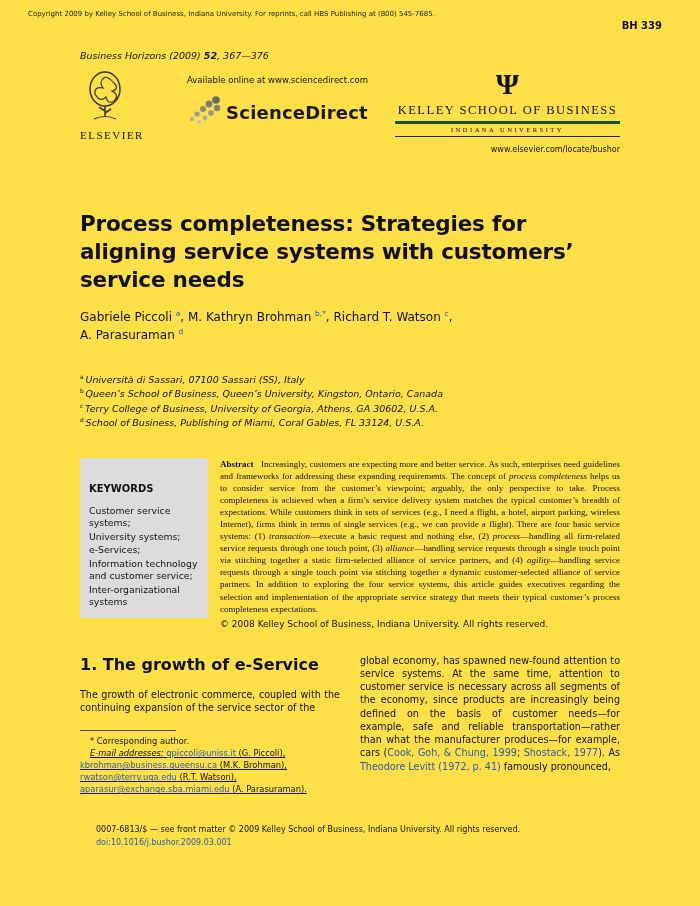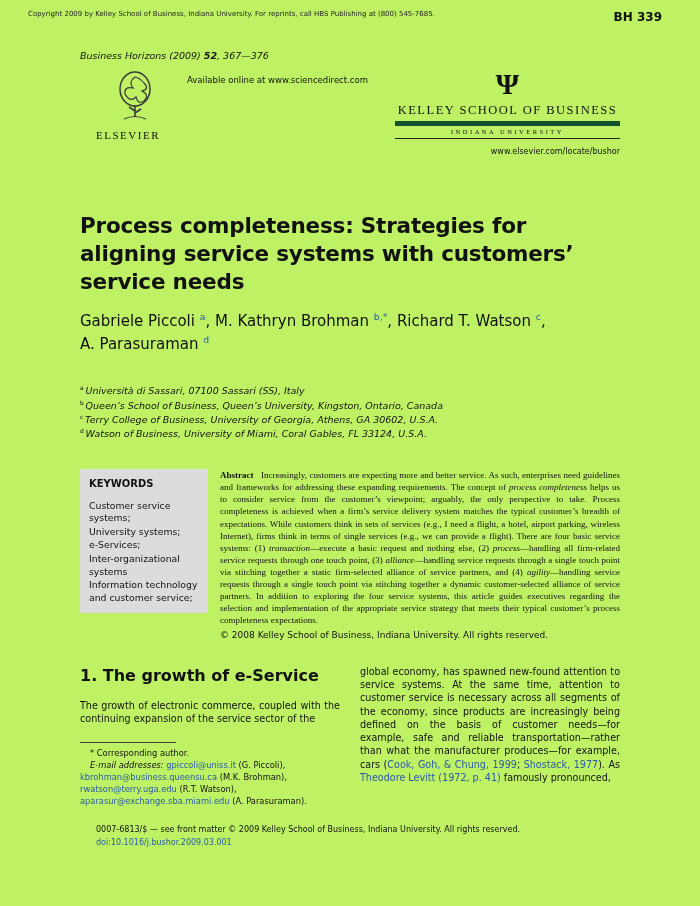--- a/index.html
+++ b/index.html
@@ -1,66 +1,66 @@
 <!DOCTYPE html>
 <html style="--link: #2a5aa8; --keywords_bg: #dcdcdc;"><head>
 <meta charset="utf-8">
 <style>
   html,body { margin:0; padding:0; background:#888; }
   .page {
     position:relative; width:700px; height:906px; margin:0 auto;
-    background:#bef264; color:#111;
+    background:#fde047; color:#111;
     font-family:"DejaVu Sans", sans-serif;
     overflow:hidden;
   }
   .link { color:var(--link, #2a5aa8); }
   sup { font-size:0.62em; line-height:0; }
 
   .top-copyright { position:absolute; left:28px; top:10px; font-size:7px; color:#222; }
-  .bh-number { position:absolute; right:38px; top:10px; font-size:12px; font-weight:bold; }
+  .bh-number { position:absolute; right:38px; top:20px; font-size:10px; font-weight:bold; }
 
   .content { position:absolute; left:80px; top:0; width:540px; }
 
   .journal-ref { margin-top:50px; font-size:9.5px;font-style:italic; }
 
   .header-row { display:flex; margin-top:8px; align-items:flex-start; }
-  .elsevier-block { width:80px; text-align:right; }
+  .elsevier-block { width:80px; text-align:left; }
   .elsevier-name { font-family:"Liberation Serif", serif; font-size:11px; letter-spacing:1.5px; margin-top:2px; }
   .sd-block { flex:1; text-align:center; padding-top:6px; }
   .available-online { font-size:8.5px; }
   .sd-logo { margin-top:10px; display:inline-flex; align-items:center; gap:5px; }
   .sd-text { font-size:18px; font-weight:bold; letter-spacing:0.2px; color:#1a1a1a; }
   .kelley-block { width:225px; }
   .kelley-inner { text-align:center; }
   .kelley-trident { font-family:"Liberation Serif", serif; font-size:30px; line-height:1; font-weight:bold; }
-  .kelley-name { font-family:"Liberation Serif", serif; font-size:12.5px; letter-spacing:1.5px; margin-top:4px; padding-bottom:3px; border-bottom:5px solid #14532d; white-space:nowrap; }
+  .kelley-name { font-family:"Liberation Serif", serif; font-size:12.5px; letter-spacing:1.5px; margin-top:4px; padding-bottom:3px; border-bottom:3px solid #14532d; white-space:nowrap; }
   .kelley-sub { font-family:"Liberation Serif", serif; font-size:6.5px; letter-spacing:2.5px; padding:2px 0 3px 0; border-bottom:1px solid #222; }
   .bushor-url { font-size:8px; text-align:right; margin-top:8px; }
 
   .title { margin:56px 0 0 0; font-size:21.5px; font-weight:bold; line-height:1.3; letter-spacing:-0.2px; }
-  .authors { margin-top:14px; font-size:15px; line-height:1.55; }
+  .authors { margin-top:14px; font-size:12px; line-height:1.55; }
   .affiliations { margin-top:28px; font-size:9.5px; line-height:1.5; }
 
   .abstract-row { display:flex; margin-top:28px; }
   .keywords-box { width:110px; background:var(--keywords_bg, #dcdcdc); padding:8px 9px; font-size:9.3px; line-height:1.35; align-self:flex-start; }
-  .keywords-title { font-weight:bold; font-size:10px; margin-bottom:9px; }
+  .keywords-title { font-weight:bold; font-size:10px; margin-bottom:9px;margin-top:16px; }
   .keywords-list div { margin-bottom:1px; }
   .abstract { flex:1; margin-left:12px; font-size:9px; line-height:1.34; text-align:justify; }
   .abstract p { margin:0;font-family:Liberation Serif, serif; }
   .abstract-rights { margin-top:3px; font-size:9px; text-align:left; }
 
   .columns { display:flex; gap:20px; margin-top:24px; }
   .col { width:260px; font-size:9.6px; line-height:1.38; text-align:justify; }
   .section-heading { font-size:16px; font-weight:bold; margin:0 0 12px 0; text-align:left; }
   .col p { margin:0; }
 
   .footnote { margin-top:16px; font-size:8.3px; line-height:1.45; text-align:left; }
   .fn-rule { width:96px; border-top:1px solid #444; margin-bottom:4px; }
   .fn-corresponding { padding-left:10px; margin:0; }
-  .fn-emails { margin:0; text-indent:10px; }
+  .fn-emails { margin:0; text-indent:10px;text-decoration:underline; }
 
   .footer { position:absolute; left:96px; top:824px; width:540px; font-size:8px; line-height:1.6; }
 </style>
 </head>
 <body>
 
 <div class="page">
 
   <div class="top-copyright">Copyright 2009 by Kelley School of Business, Indiana University. For reprints, call HBS Publishing at (800) 545-7685.</div>
   <div class="bh-number">BH 339</div>
@@ -78,20 +78,36 @@
             <path d="M25 8 q-7 5 -2 11 q-9 -2 -8 6 q5 9 11 3 q2 8 8 4 q6 -6 -2 -10 q8 -2 2 -8 q-4 -5 -9 -6" fill="none" stroke="#3a3a3a" stroke-width="1.2"></path>
             <path d="M25 37 L25 48 M25 42 L19 38 M25 44 L31 40" stroke="#3a3a3a" stroke-width="1.6" fill="none"></path>
             <path d="M14 50 Q25 45 36 50" stroke="#3a3a3a" stroke-width="1.2" fill="none"></path>
           </svg>
         </span>
         <div class="elsevier-name">ELSEVIER</div>
       </div>
 
       <div class="sd-block">
         <div class="available-online">Available online at www.sciencedirect.com</div>
+        <div class="sd-logo">
+          <span>
+            <svg width="34" height="30" viewBox="0 0 34 30">
+              <circle cx="5" cy="24" r="2.2" fill="#b0b0b0"></circle>
+              <circle cx="10" cy="19" r="2.6" fill="#9a9a9a"></circle>
+              <circle cx="16" cy="14" r="3.0" fill="#8a8a8a"></circle>
+              <circle cx="22" cy="9" r="3.4" fill="#7a7a7a"></circle>
+              <circle cx="29" cy="5" r="3.8" fill="#6a6a6a"></circle>
+              <circle cx="12" cy="27" r="2.0" fill="#c2c2c2"></circle>
+              <circle cx="18" cy="23" r="2.4" fill="#ababab"></circle>
+              <circle cx="24" cy="18" r="2.8" fill="#959595"></circle>
+              <circle cx="30" cy="13" r="3.2" fill="#828282"></circle>
+            </svg>
+          </span>
+          <span class="sd-text">ScienceDirect</span>
+        </div>
       </div>
 
       <div class="kelley-block">
         <div class="kelley-inner">
           <div class="kelley-trident">Ψ</div>
           <div class="kelley-name">KELLEY SCHOOL OF BUSINESS</div>
           <div class="kelley-sub">INDIANA UNIVERSITY</div>
         </div>
         <div class="bushor-url">www.elsevier.com/locate/bushor</div>
       </div>
@@ -99,32 +115,32 @@
     </div>
 
     <h1 class="title">Process completeness: Strategies for aligning service systems with customers’ service needs</h1>
 
     <div class="authors"><span>Gabriele Piccoli&nbsp;</span><sup class="link">a</sup><span>, M. Kathryn Brohman&nbsp;</span><sup class="link">b,*</sup><span>, Richard T. Watson&nbsp;</span><sup class="link">c</sup><span>,</span><br><span>A. Parasuraman&nbsp;</span><sup class="link">d</sup></div>
 
     <div class="affiliations">
       <div><sup>a&nbsp;</sup><span style="font-style: italic;">Università di Sassari, 07100 Sassari (SS), Italy</span></div>
       <div><sup>b&nbsp;</sup><span style="font-style: italic;">Queen’s School of Business, Queen’s University, Kingston, Ontario, Canada</span></div>
       <div><sup>c&nbsp;</sup><span style="font-style: italic;">Terry College of Business, University of Georgia, Athens, GA 30602, U.S.A.</span></div>
-      <div><sup>d&nbsp;</sup><span style="font-style: italic;">Watson of Business, University of Miami, Coral Gables, FL 33124, U.S.A.</span></div>
+      <div><sup>d&nbsp;</sup><span style="font-style: italic;">School of Business, Publishing of Miami, Coral Gables, FL 33124, U.S.A.</span></div>
     </div>
 
     <div class="abstract-row">
       <div class="keywords-box">
         <div class="keywords-title">KEYWORDS</div>
         <div class="keywords-list">
             <div>Customer service systems;</div>
             <div>University systems;</div>
             <div>e-Services;</div>
+            <div>Information technology and customer service;</div>
             <div>Inter-organizational systems</div>
-            <div>Information technology and customer service;</div>
           </div>
       </div>
       <div class="abstract">
         <p><span style="font-weight: bold;">Abstract</span><span>&nbsp;&nbsp; Increasingly, customers are expecting more and better service. As such, enterprises need guidelines and frameworks for addressing these expanding requirements. The concept of </span><span style="font-style: italic;">process completeness</span><span> helps us to consider service from the customer’s viewpoint; arguably, the only perspective to take. Process completeness is achieved when a firm’s service delivery system matches the typical customer’s breadth of expectations. While customers think in sets of services (e.g., I need a flight, a hotel, airport parking, wireless Internet), firms think in terms of single services (e.g., we can provide a flight). There are four basic service systems: (1) </span><span style="font-style: italic;">transaction</span><span>—execute a basic request and nothing else, (2) </span><span style="font-style: italic;">process</span><span>—handling all firm-related service requests through one touch point, (3) </span><span style="font-style: italic;">alliance</span><span>—handling service requests through a single touch point via stitching together a static firm-selected alliance of service partners, and (4) </span><span style="font-style: italic;">agility</span><span>—handling service requests through a single touch point via stitching together a dynamic customer-selected alliance of service partners. In addition to exploring the four service systems, this article guides executives regarding the selection and implementation of the appropriate service strategy that meets their typical customer’s process completeness expectations.</span></p>
         <div class="abstract-rights">© 2008 Kelley School of Business, Indiana University. All rights reserved.</div>
       </div>
     </div>
 
     <div class="columns">
       <div class="col">

